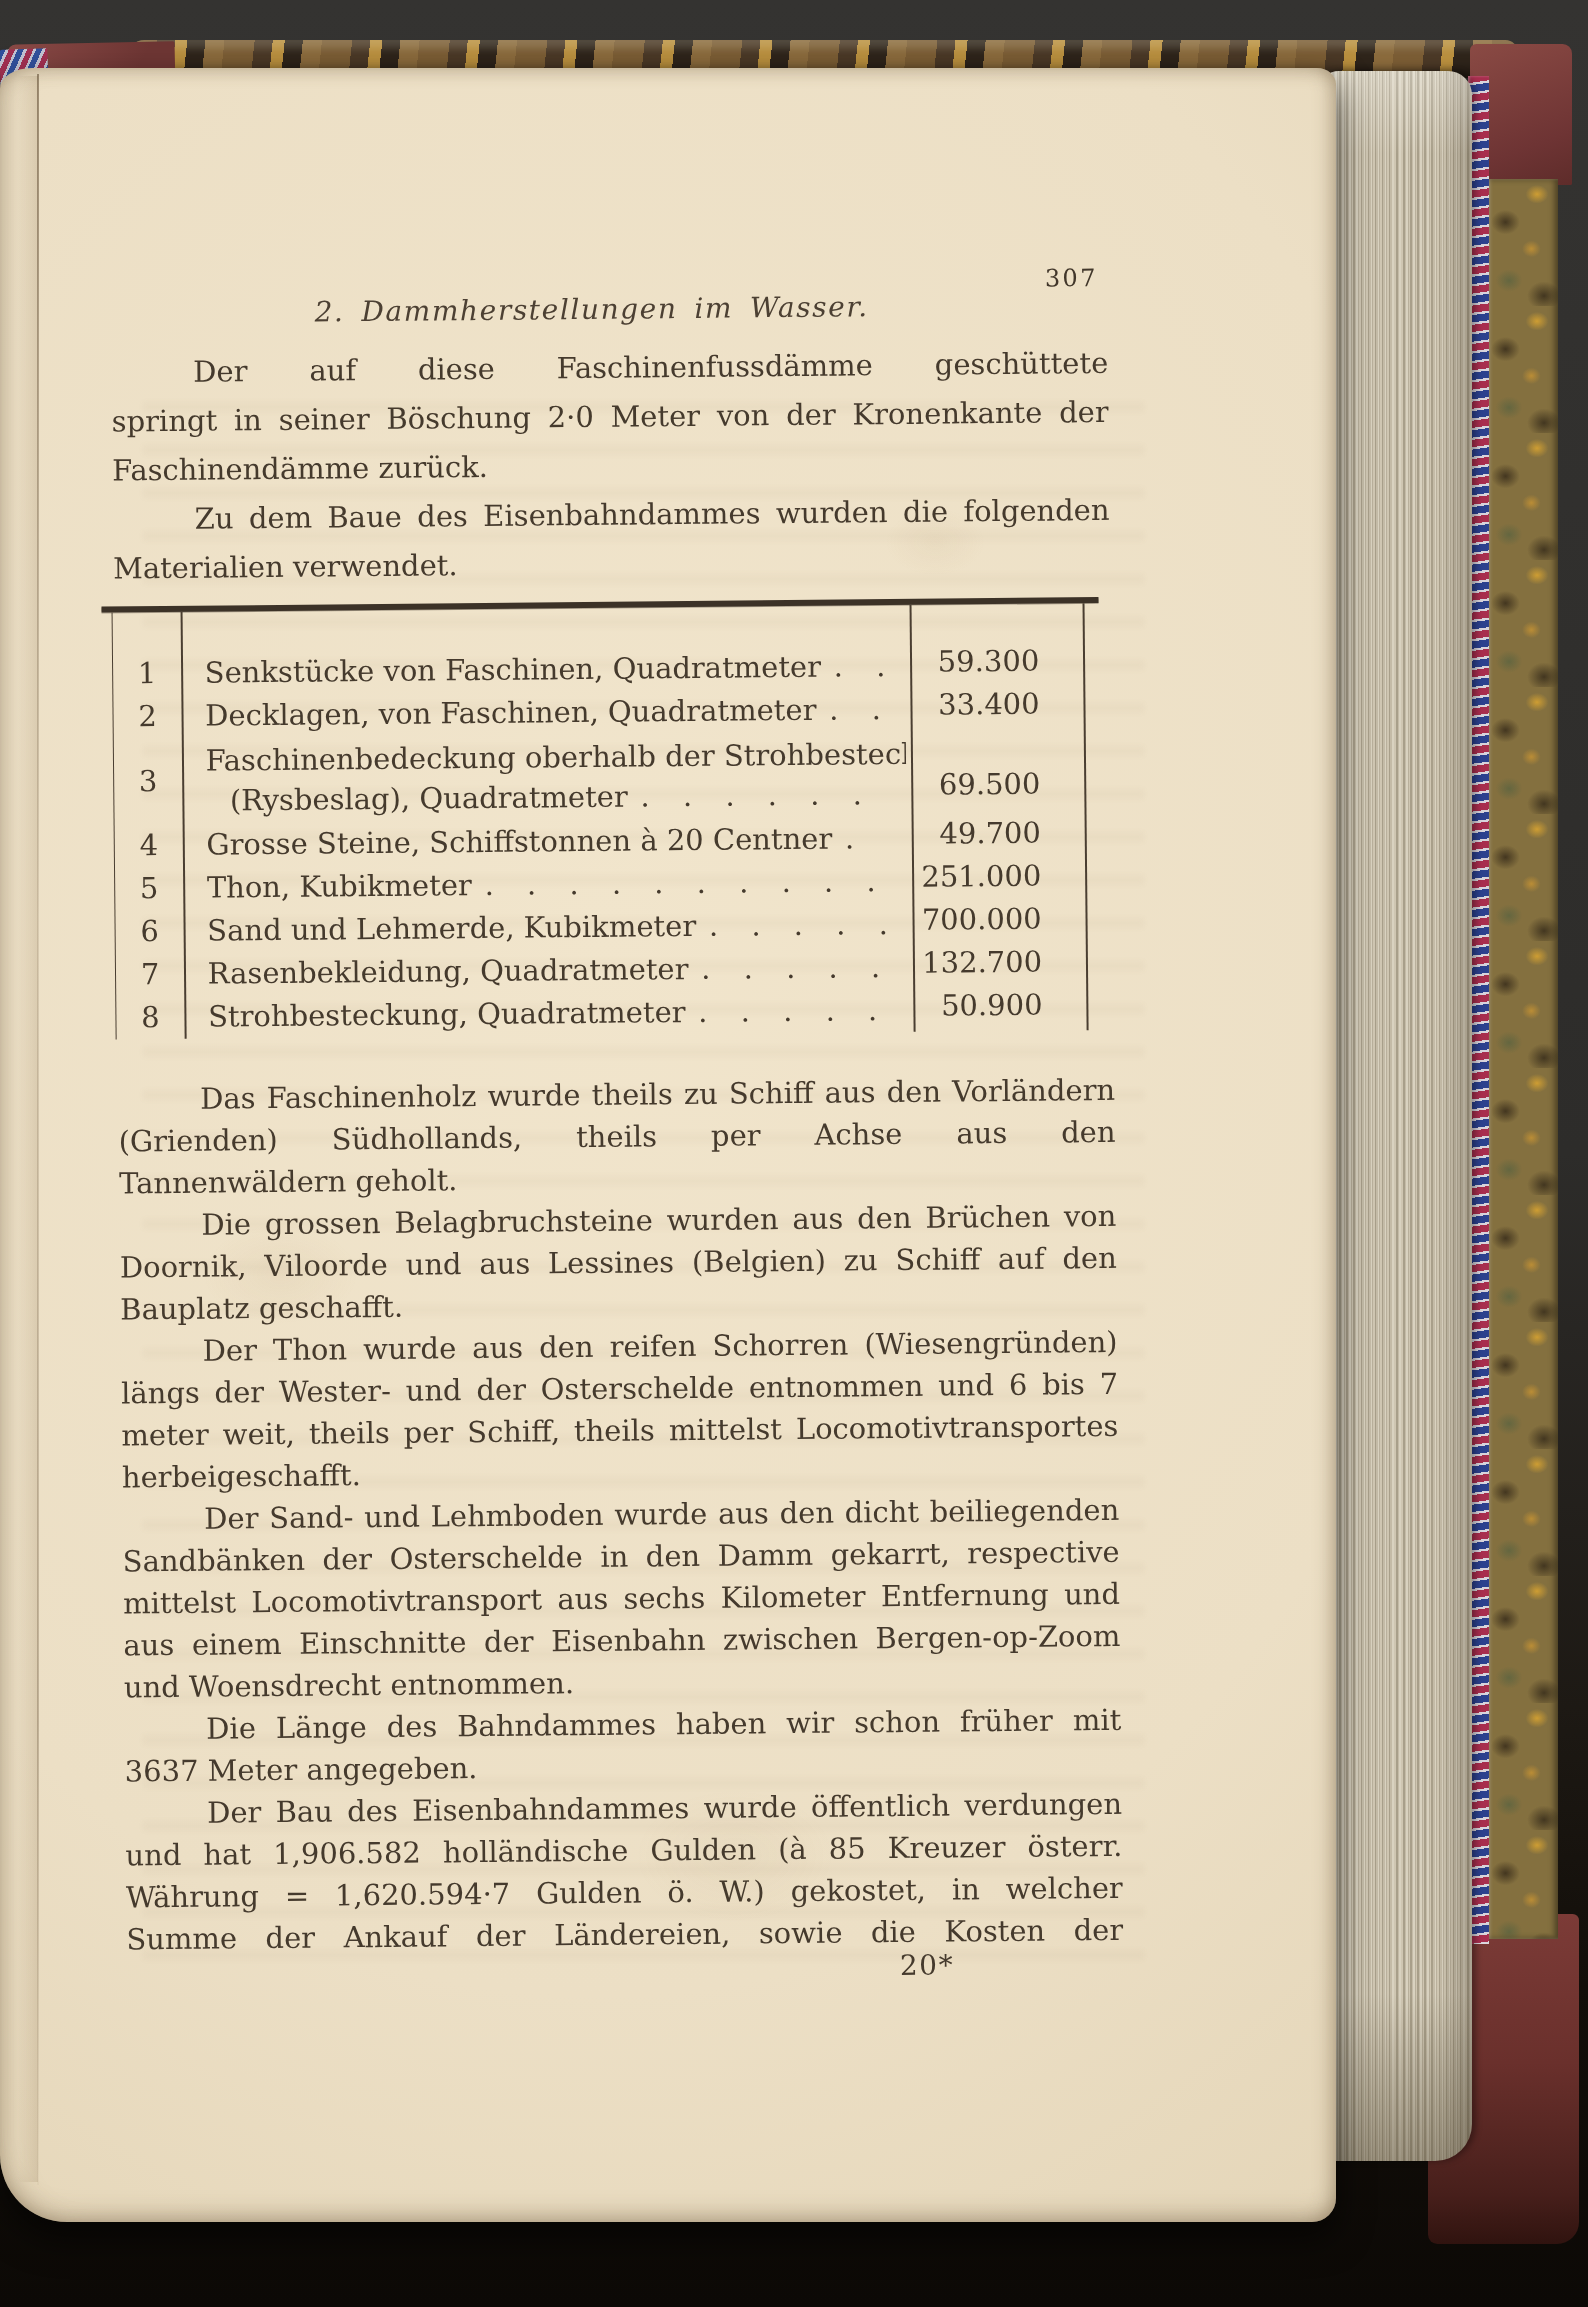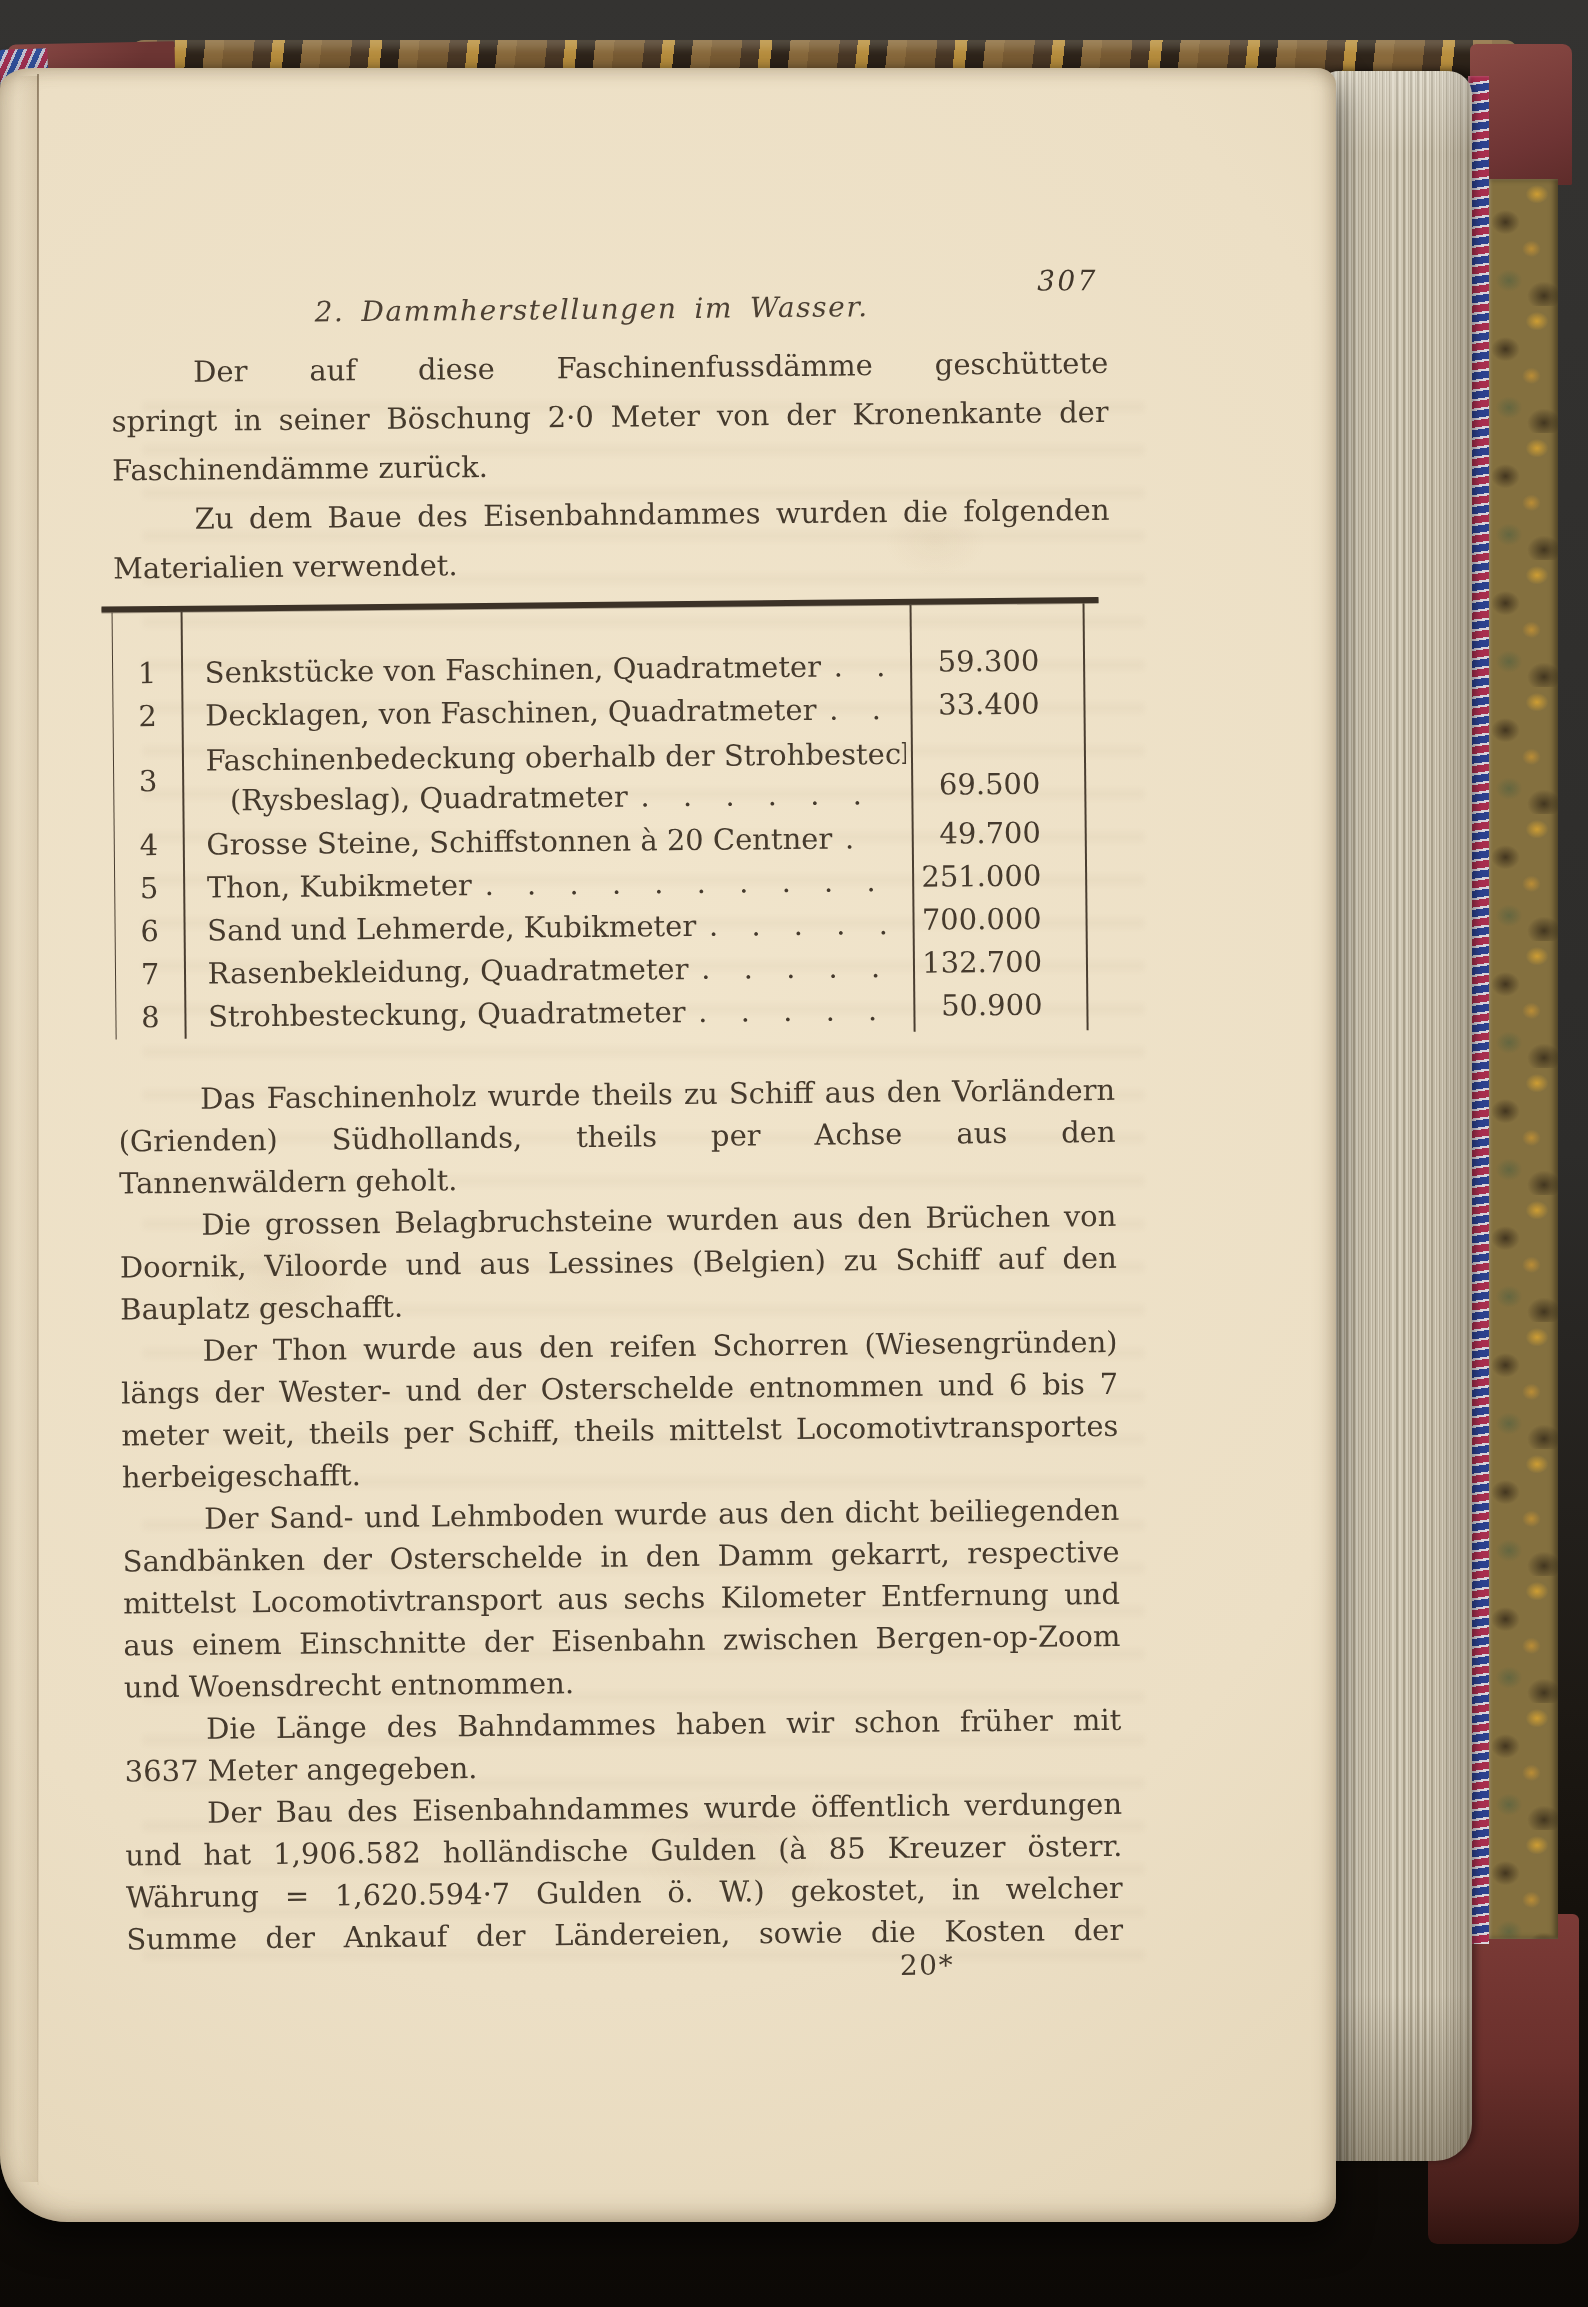--- a/index.html
+++ b/index.html
@@ -57,21 +57,21 @@
       radial-gradient(111px 71px at 21% 56%, rgba(170,130,80,.07), rgba(0,0,0,0) 70%),
       radial-gradient(71px 48px at 70% 22%, rgba(160,120,70,.06), rgba(0,0,0,0) 70%),
       radial-gradient(143px 95px at 55% 83%, rgba(150,115,70,.05), rgba(0,0,0,0) 70%);}
   .ghost{position:absolute;left:143px;top:334px;width:1001px;height:1572px;filter:blur(2.4px);opacity:.5;
     background:repeating-linear-gradient(180deg, rgba(140,115,82,.09) 0 10.3px, rgba(0,0,0,0) 10.3px 43px);}
   
   .content{position:absolute;inset:0;transform:rotate(-0.55deg);transform-origin:64px 1112px;color:#453a2d;}
   .header-row{position:absolute;top:219px;left:119px;width:997px;height:56px;}
   .running-header{font-style:italic;font-size:28px;letter-spacing:1.6px;word-spacing:6.4px;text-align:center;
     padding-top:11px;transform:translateX(-17.5px);color:#4c4033;}
-  .page-number{position:absolute;right:9.5px;top:-12.7px;font-size:28px;letter-spacing:2.4px;color:#42372b;font-style:italic;}
+  .page-number{position:absolute;right:9.5px;top:-12.7px;font-size:24px;letter-spacing:2.4px;color:#42372b;}
   .tblock{position:absolute;left:119px;width:997px;}
   .tblock .jline{height:var(--lh);line-height:var(--lh);overflow:hidden;
     text-align:justify;text-align-last:justify;white-space:normal;}
   .tblock .jline.indent{text-indent:82px;}
   .tblock .jline.endline{text-align-last:left;}
   #ptop{top:281px;--lh:49px;font-size:29px;}
   #pbottom{top:1011px;--lh:42px;font-size:29px;}
   
   .mtable{position:absolute;left:107px;top:539px;width:997px;}
   .thick-rule{height:5.6px;background:#3c3227;box-shadow:0 0.8px 0 rgba(60,50,39,.4);}

